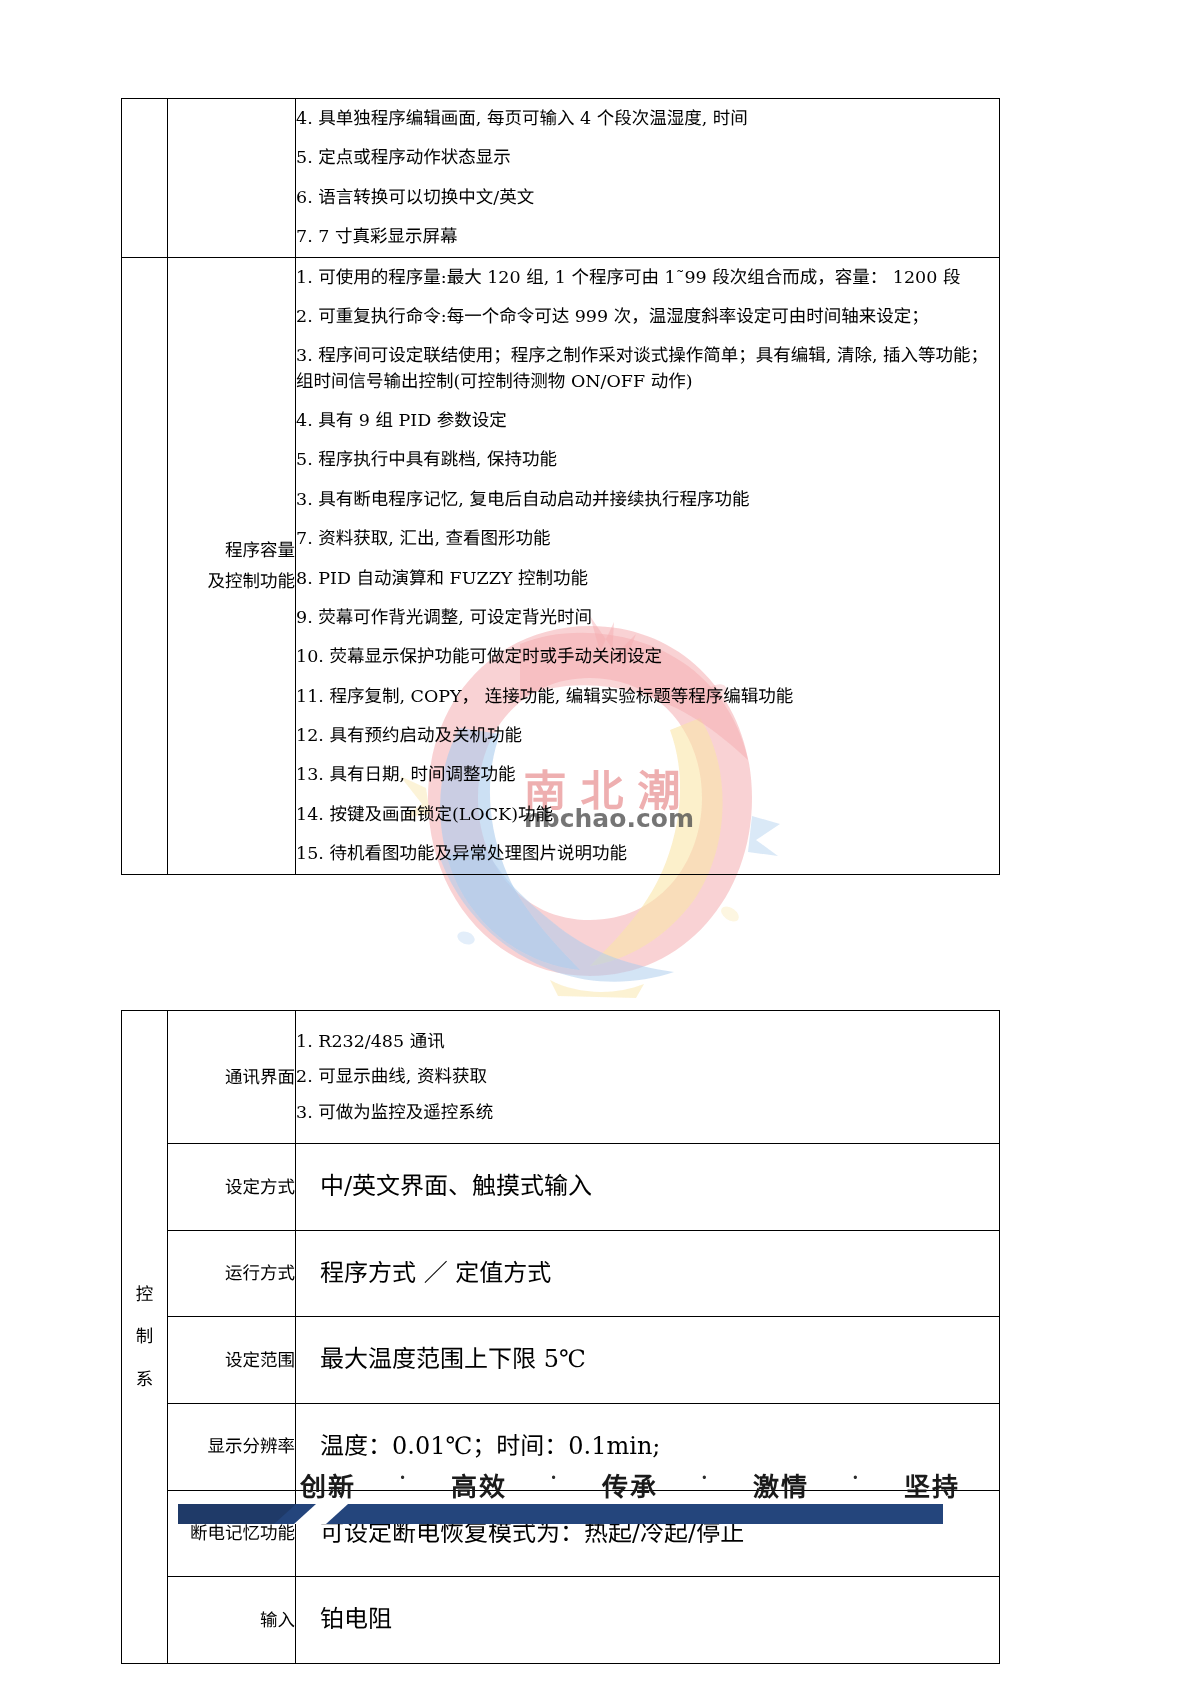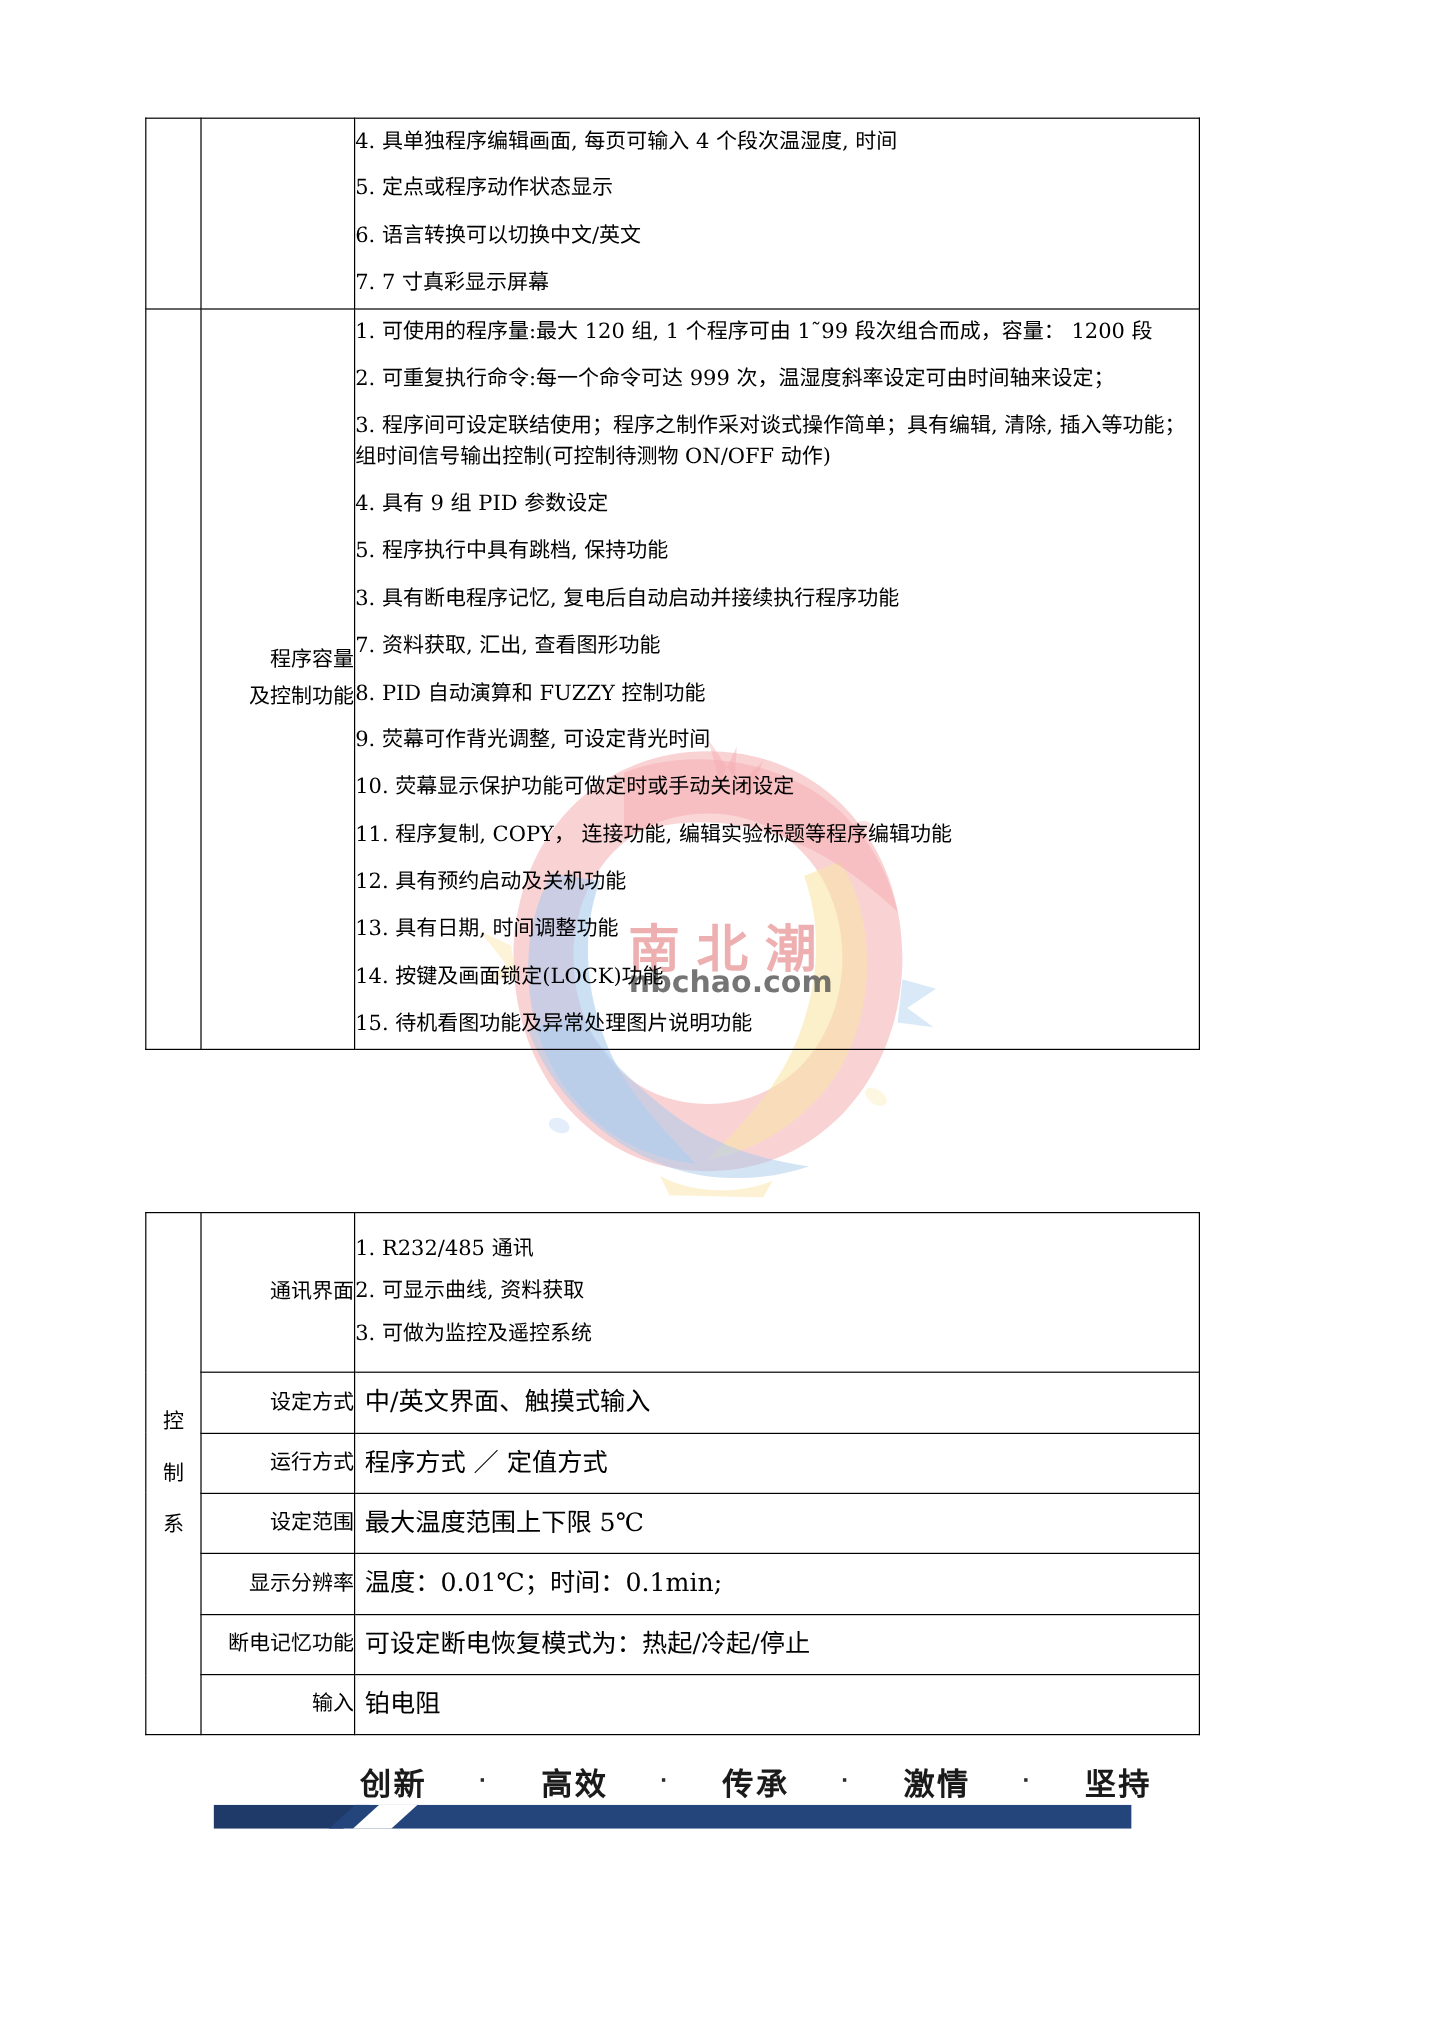--- a/index.html
+++ b/index.html
@@ -121,23 +121,23 @@
 
   .line {
     margin: 0;
     padding: 7px 0;
     font-size: 17.5px;
     line-height: 1.45;
     white-space: normal;
   }
   .line.tight { padding: 5px 0; }
   .single {
-    margin: 0;
+    margin: 16px;
     padding: 10px 0 10px 8px;
-    font-size: 21px;
+    font-size: 24px;
     line-height: 1.4;
   }
 
   
   .footer {
     position: absolute;
     left: 0;
     top: 1466px;
     width: 1200px;
     height: 70px;
@@ -149,23 +149,23 @@
     top: 38px;
     width: 765px;
     height: 20px;
   }
   .footer-words {
     position: absolute;
     left: 300px;
     top: 0px;
     width: 660px;
     display: flex;
-    align-items: center;
+    align-items: flex-start;
     justify-content: space-between;
-    font-family: Liberation Sans, sans-serif;
+    font-family: Liberation Serif, serif;
     font-weight: bold;
     font-size: 26px;
     color: #1a1a1a;
     letter-spacing: 2px;
   }
   .footer-words .dot {
     font-weight: bold;
     font-size: 20px;
     color: #2b2b2b;
   }

